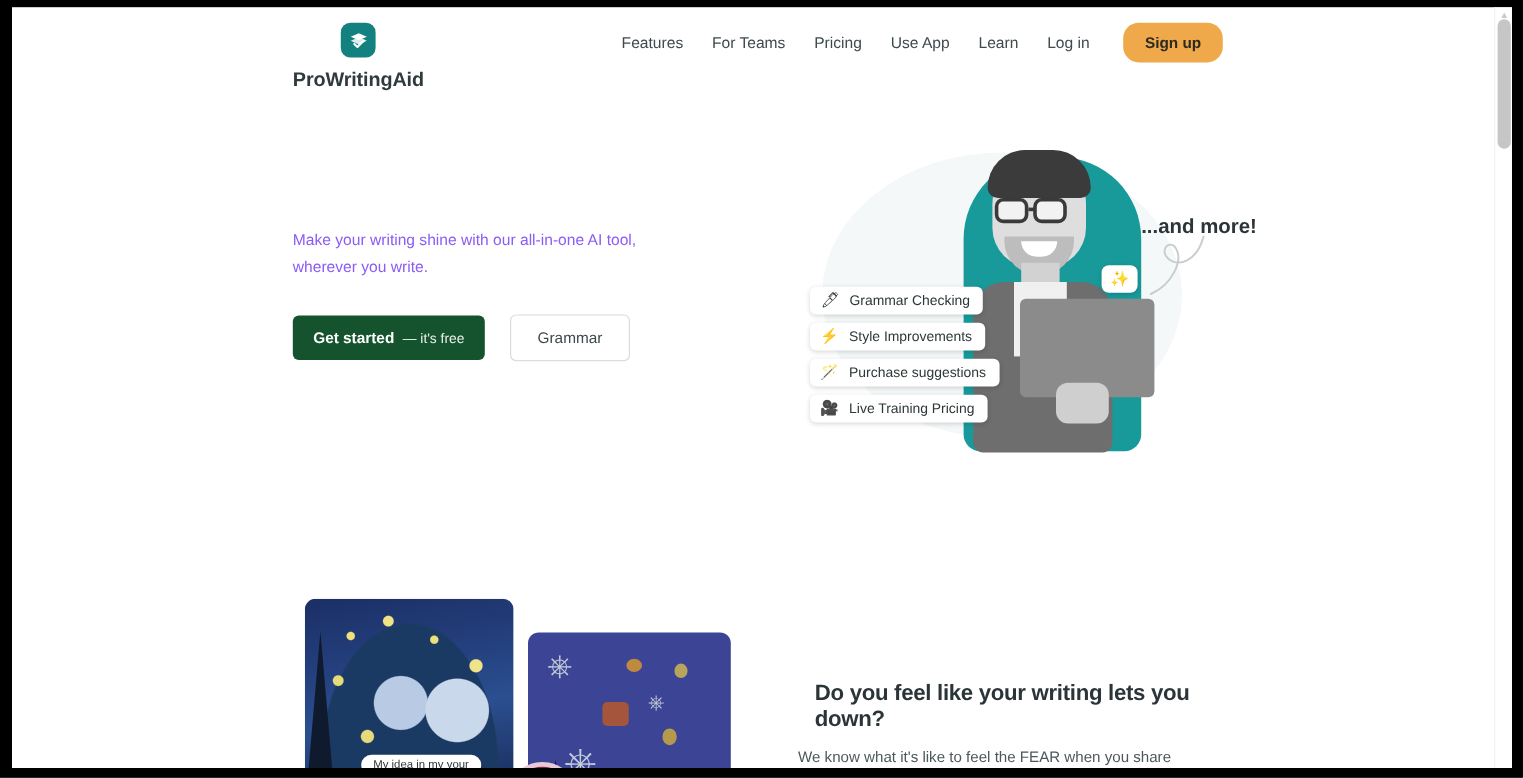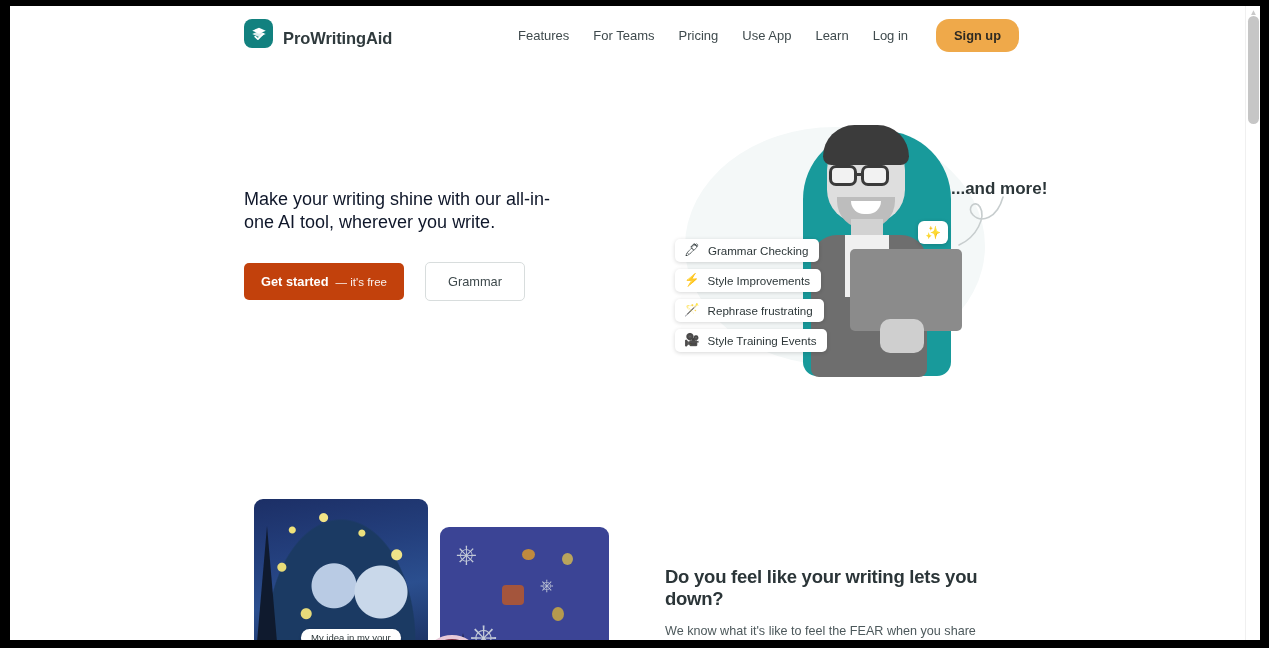--- a/index.html
+++ b/index.html
@@ -33,21 +33,21 @@
     width:11px; height:108px;
     background:#c6c6c6; border-radius:6px;
   }
   
   #header {
     position:absolute; left:0; top:0;
     width:1235px; height:56px;
   }
   #logo-block {
     position:absolute; left:234px; top:13px;
-    display:flex; align-items:flex-end; gap:10px;
+    display:flex; align-items:center; gap:10px;flex-direction:column;
   }
   #logo-mark {
     width:29px; height:29px; border-radius:8px;
     background:#12817F;
     display:flex; align-items:center; justify-content:center;
   }
   #logo-text {
     font-size:16.5px; font-weight:bold; color:#2F3A3D; letter-spacing:-0.1px;
   }
   #nav {
@@ -67,25 +67,25 @@
     font-family:"Liberation Sans", sans-serif;
   }
   
   #hero-left { position:absolute; left:234px; top:100px; width:400px; }
   #hero-title {
     font-size:49px; line-height:57px; font-weight:bold;
     color:#2B3538; letter-spacing:-0.8px;
   }
   #hero-sub {
     margin-top:25px;
-    font-size:18px; line-height:23px; color:#0f172a; max-width:330px;
+    font-size:13px; line-height:23px; color:#8b5cf6; max-width:330px;
   }
   #cta-row { margin-top:28px; display:flex; align-items:center; gap:21px; }
   #get-started-btn {
-    background:#c2410c; border:none; border-radius:5px;
+    background:#14532d; border:none; border-radius:5px;
     padding:11px 17px; cursor:pointer; color:#fff;
     font-family:"Liberation Sans", sans-serif; white-space:nowrap;
   }
   #get-started-btn .gs-main { font-size:12.8px; font-weight:bold; }
   #get-started-btn .gs-sub  { font-size:11.5px; font-weight:normal; opacity:.92; margin-left:7px; }
   #purchase-btn {
     background:#fff; border:1px solid #D8DDDD; border-radius:5px;
     padding:11px 22px; font-size:12.8px; color:#3F4A4D; cursor:pointer;
     font-family:"Liberation Sans", sans-serif; white-space:nowrap;
   }
@@ -208,21 +208,21 @@
     font-size:9.5px; color:#2D3739; white-space:nowrap;
     box-shadow:0 1px 3px rgba(0,0,0,.2);
   }
   #moon-circle {
     position:absolute; left:178px; top:136px;
     width:60px; height:60px; border-radius:50%;
     border:4px solid #E7C9D8; background:#7a2c3e;
   }
   #lower-right { position:absolute; left:655px; top:560px; width:370px; }
   #lower-title {
-    font-size:18.5px; font-weight:bold; color:#2B3538; letter-spacing:-0.25px;
+    font-size:18.5px; font-weight:bold; color:#2B3538; letter-spacing:-0.25px;margin-left:14px;
   }
   #lower-body {
     margin-top:12px; font-size:12.6px; line-height:19.5px; color:#4C585B;
     width:348px;
   }
 </style>
 </head>
 <body>
 
 <div id="viewport">
@@ -290,25 +290,25 @@
     <div class="chip" id="chip0">
       <span class="cicon">🖊</span>
       <span>Grammar Checking</span>
     </div>
     <div class="chip" id="chip1">
       <span class="cicon">⚡</span>
       <span>Style Improvements</span>
     </div>
     <div class="chip" id="chip2">
       <span class="cicon">🪄</span>
-      <span>Rephrase frustrating</span>
+      <span>Purchase suggestions</span>
     </div>
     <div class="chip" id="chip3">
       <span class="cicon">🎥</span>
-      <span>Style Training Events</span>
+      <span>Live Training Pricing</span>
     </div>
 
     <div id="sparkle-badge">✨</div>
     <div id="and-more">...and more!</div>
     <svg id="squiggle" width="80" height="75">
       <path d="M70 4 C64 26, 48 30, 40 22 C33 15, 42 6, 47 14 C53 24, 44 44, 26 52" stroke="#C7CDCE" stroke-width="1.6" fill="none" stroke-linecap="round"></path>
     </svg>
   </div>
 
   <div id="art-cards">

